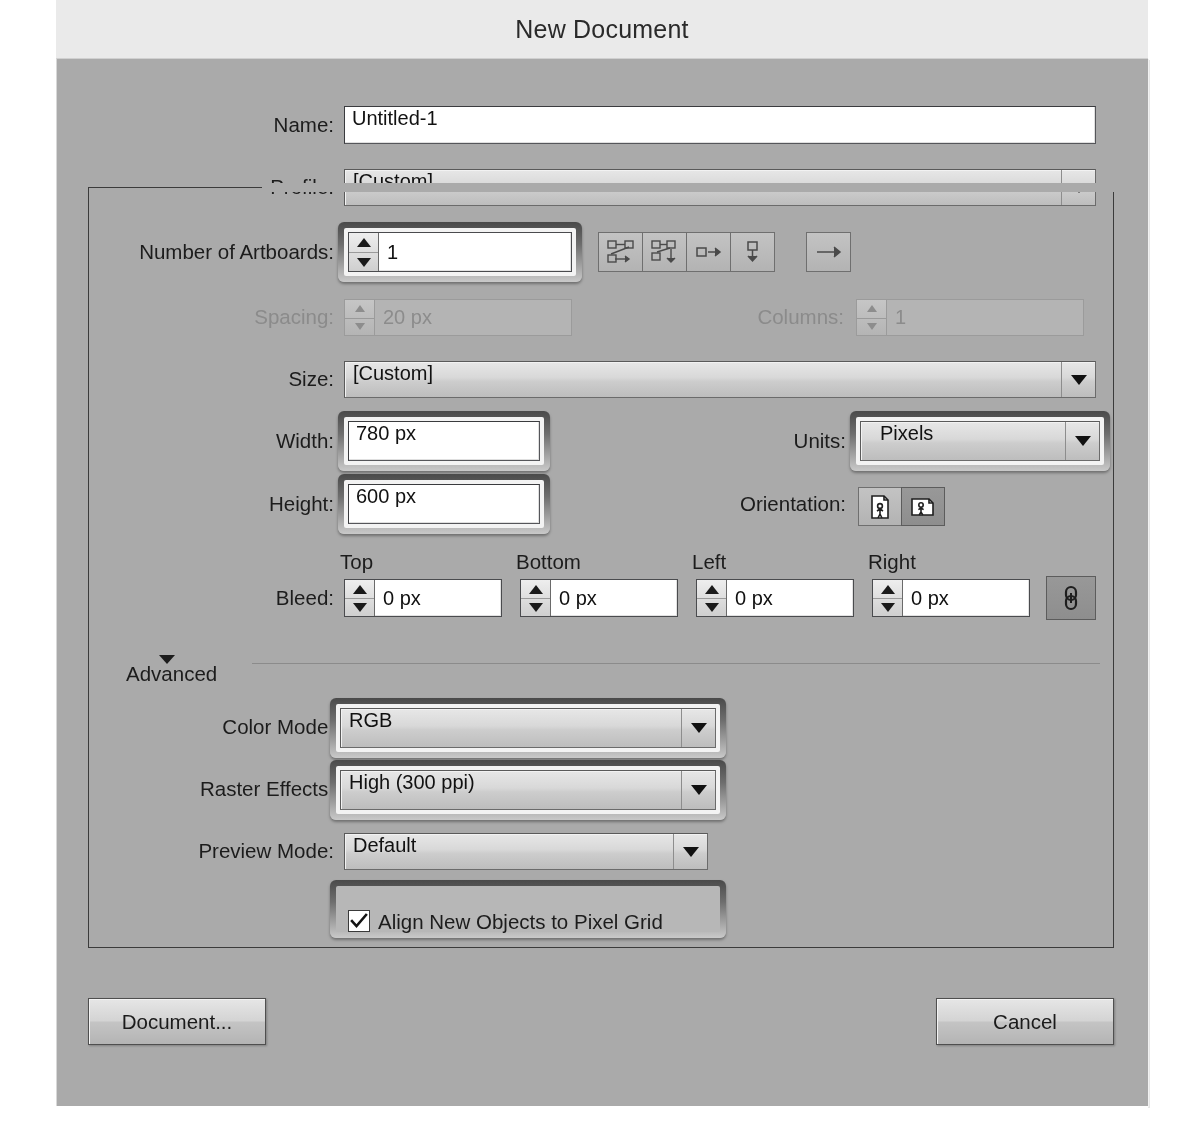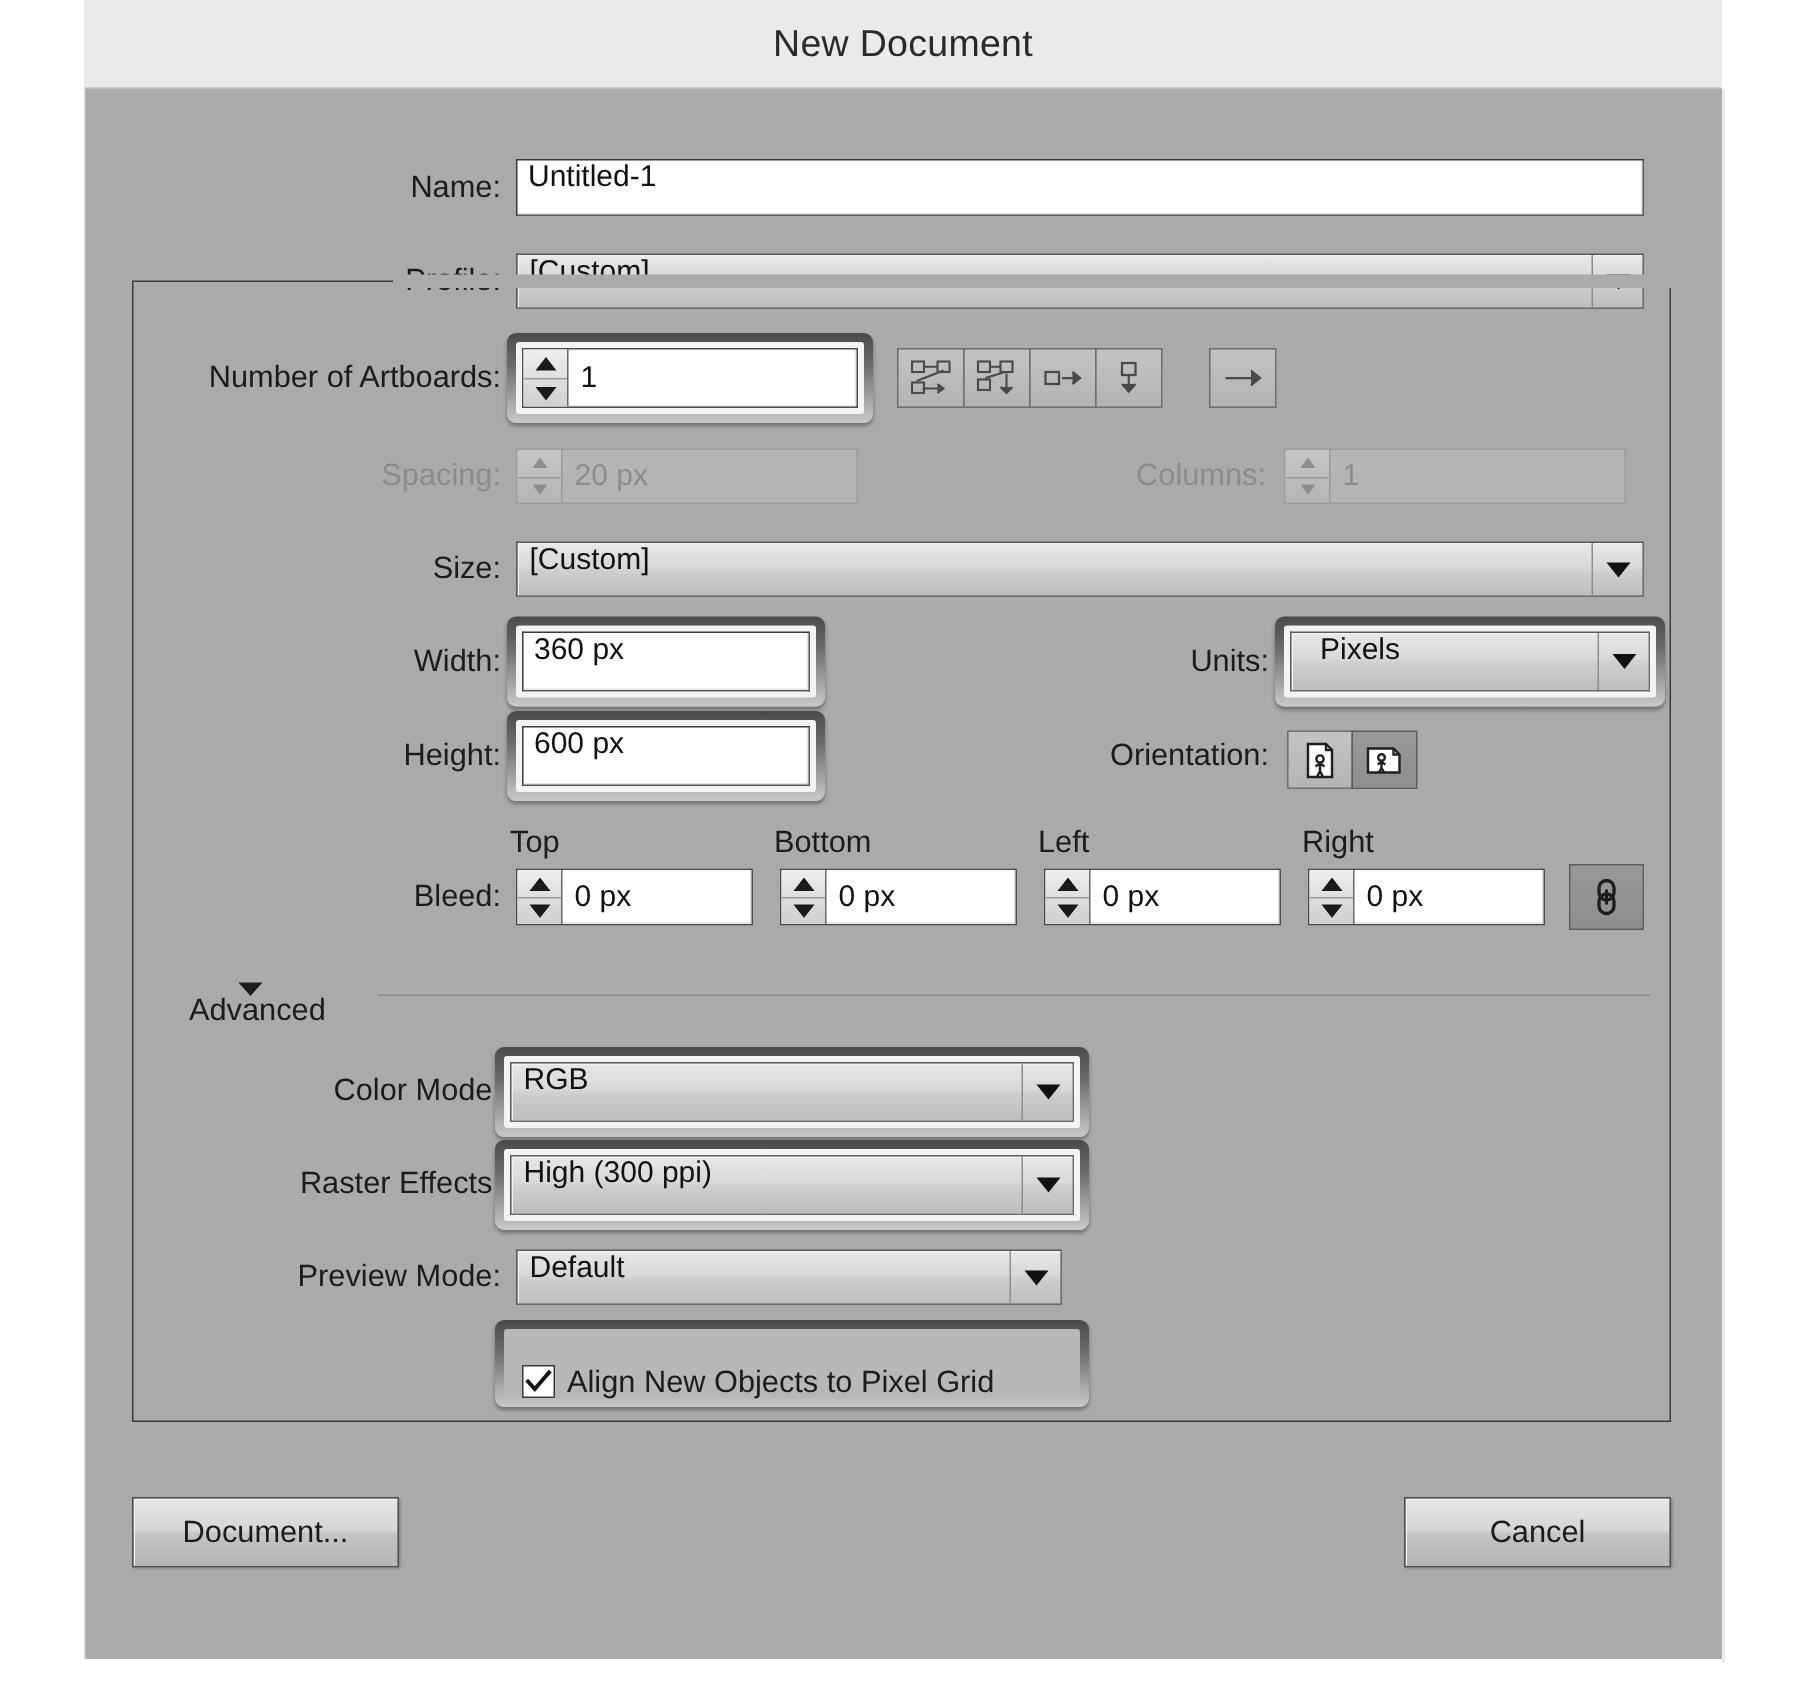--- a/index.html
+++ b/index.html
@@ -312,21 +312,21 @@
     <span>[Custom]</span>
     <span class="arrowbox">
         <i class="caret-down"></i>
       </span>
   </div>
 
   <div class="lab" style="position:absolute; left:150px; top:431px; width:184px;">Width:</div>
   <div class="ring" style="left:338px; top:411px; width:212px; height:60px;">
     <div class="ring-inner">
       <div class="tf" style="position:absolute; left:4px; top:4px; right:4px; bottom:4px;">
-        <span>360 px</span>
+        <span>780 px</span>
       </div>
     </div>
   </div>
 
   <div class="lab" style="position:absolute; left:700px; top:431px; width:146px;">Units:</div>
   <div class="ring" style="left:850px; top:411px; width:260px; height:60px;">
     <div class="ring-inner">
       <div class="combo" style="position:absolute; left:4px; top:4px; right:4px; bottom:4px;padding-left:19px;">
         <span>Pixels</span>
         <span class="arrowbox">

